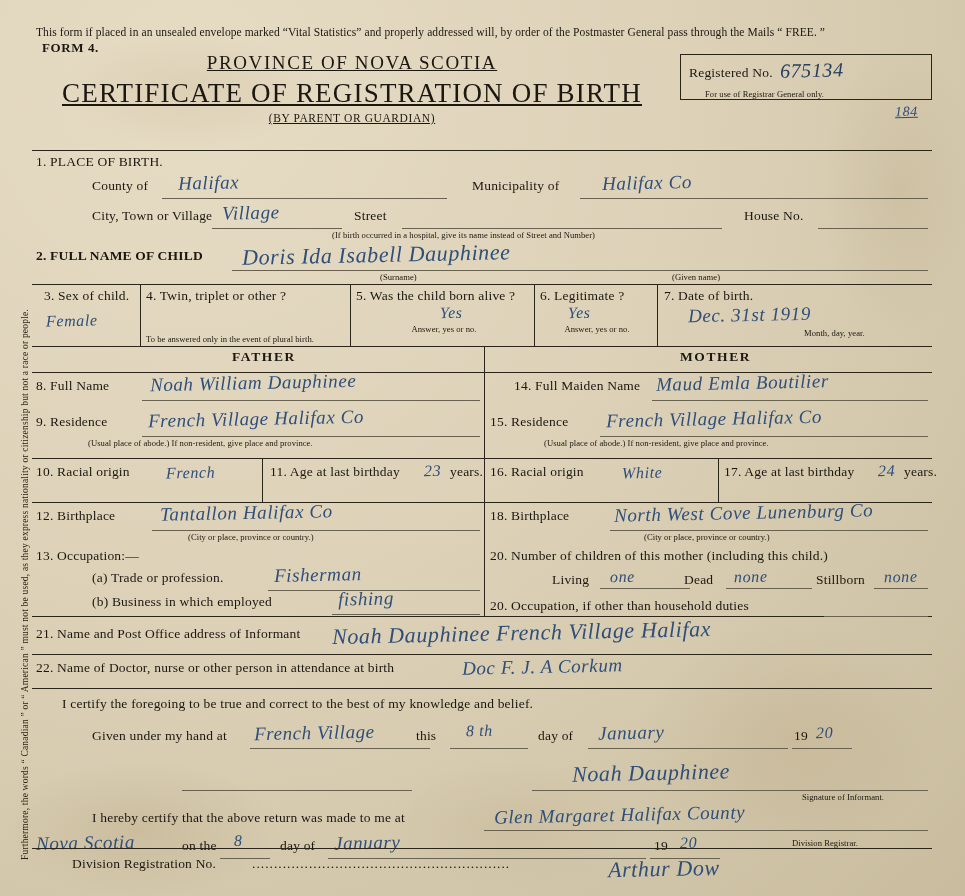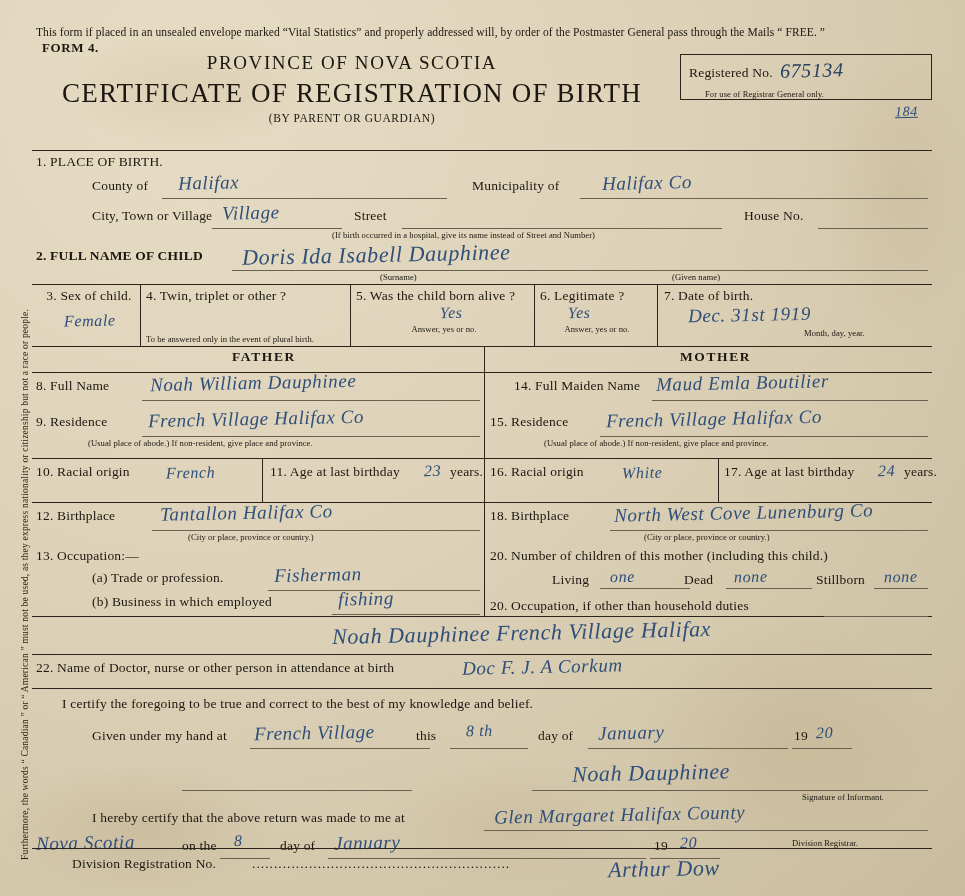--- a/index.html
+++ b/index.html
@@ -105,21 +105,21 @@
   <div class="topnote">This form if placed in an unsealed envelope marked “Vital Statistics” and properly addressed will, by order of the Postmaster General pass through the Mails “ FREE. ”</div>
   <div class="formno">FORM 4.</div>
 
   <div class="regbox">
     <span class="lbl">Registered No.</span>
     <span class="hand dk" style="font-size:20px;margin-left:4px;">675134</span>
     <div class="sub">For use of Registrar General only.</div>
   </div>
   <div class="hand" style="position:absolute;right:14px;top:78px;font-size:14px;text-decoration:underline;">184</div>
 
-  <div class="titlewrap" style="width:640px;margin-left:0;">
+  <div class="titlewrap" style="width:640px;margin-left:0;text-decoration:underline;">
     <div class="province">PROVINCE OF NOVA SCOTIA</div>
     <div class="maintitle">CERTIFICATE OF REGISTRATION OF BIRTH</div>
     <div class="byparent">(BY PARENT OR GUARDIAN)</div>
   </div>
 
   <div style="position:absolute;left:0;top:124px;width:900px;">
     <div class="hr" style="top:0;"></div>
     <div class="lbl" style="position:absolute;left:4px;top:4px;text-align:right;">1. PLACE OF BIRTH.</div>
 
     <div class="lbl" style="position:absolute;left:60px;top:28px;">County of</div>
@@ -152,21 +152,21 @@
   </div>
 
   <div style="position:absolute;left:0;top:258px;width:900px;height:62px;">
     <div class="hr" style="top:0;"></div>
     <div class="hr" style="top:62px;"></div>
     <div class="vr" style="left:108px;top:0;height:62px;"></div>
     <div class="vr" style="left:318px;top:0;height:62px;"></div>
     <div class="vr" style="left:502px;top:0;height:62px;"></div>
     <div class="vr" style="left:625px;top:0;height:62px;"></div>
 
-    <div class="cell" style="left:6px;top:4px;width:102px;text-align:center;">
+    <div class="cell" style="left:12px;top:4px;width:102px;">
       <div class="lbl">3. Sex of child.</div>
       <div class="hand sm" style="margin-top:8px;margin-left:2px;">Female</div>
     </div>
 
     <div class="cell" style="left:114px;top:4px;width:200px;">
       <div class="lbl">4. Twin, triplet or other ?</div>
       <div class="hand sm" style="height:22px;"></div>
       <div class="tiny" style="margin-top:4px;">To be answered only in the event of plural birth.</div>
     </div>
 
@@ -268,20 +268,21 @@
     <div class="writeline" style="left:694px;top:216px;width:86px;"></div>
     <div class="writeline" style="left:842px;top:216px;width:54px;"></div>
 
     <div class="lbl" style="position:absolute;left:458px;top:226px;">20. Occupation, if other than household duties</div>
     <div class="writeline" style="left:792px;top:244px;width:104px;"></div>
     <div class="hand sm" style="position:absolute;left:796px;top:222px;"></div>
   </div>
 
   <div style="position:absolute;left:0;top:594px;width:900px;height:34px;">
     <div class="hr" style="top:34px;"></div>
+    <div class="lbl" style="position:absolute;left:4px;top:6px;">21. Name and Post Office address of Informant</div>
     <div class="hand lg" style="position:absolute;left:300px;top:0px;">Noah Dauphinee French Village Halifax</div>
   </div>
 
   <div style="position:absolute;left:0;top:628px;width:900px;height:34px;">
     <div class="hr" style="top:34px;"></div>
     <div class="lbl" style="position:absolute;left:4px;top:6px;">22. Name of Doctor, nurse or other person in attendance at birth</div>
     <div class="hand" style="position:absolute;left:430px;top:2px;">Doc F. J. A Corkum</div>
   </div>
 
   <div style="position:absolute;left:0;top:662px;width:900px;height:184px;">

